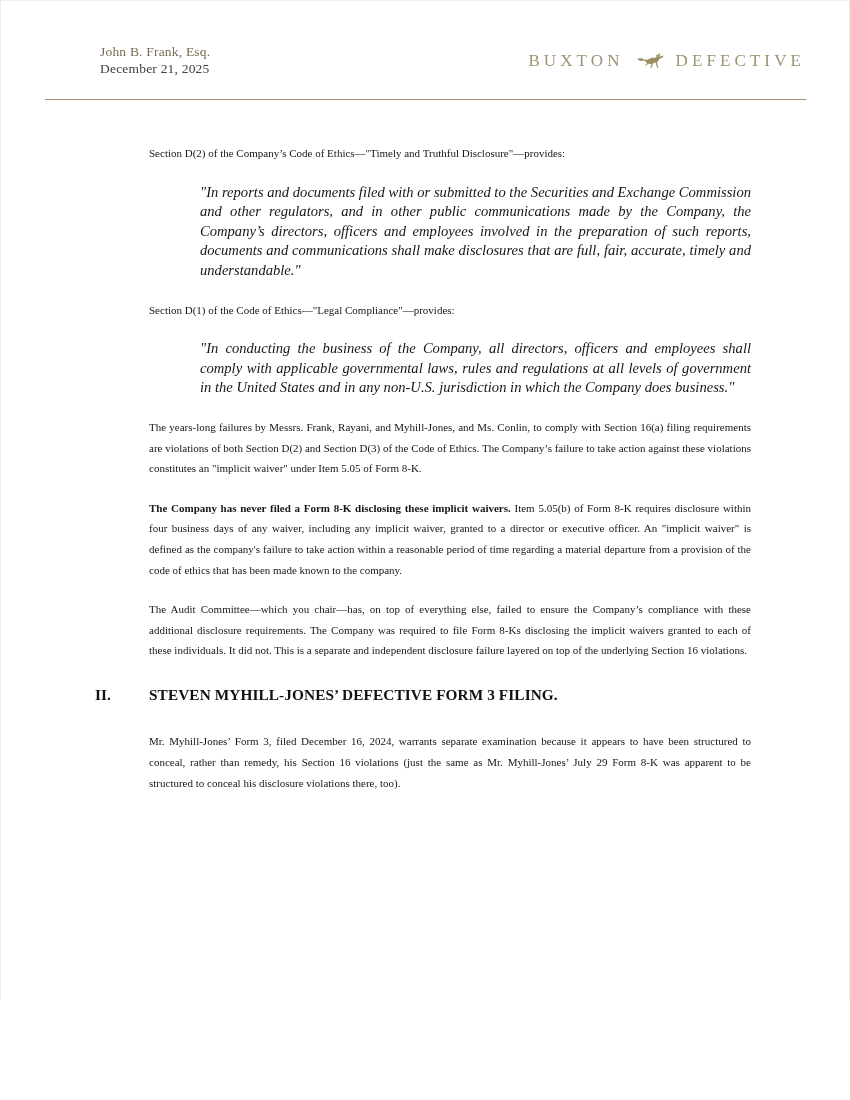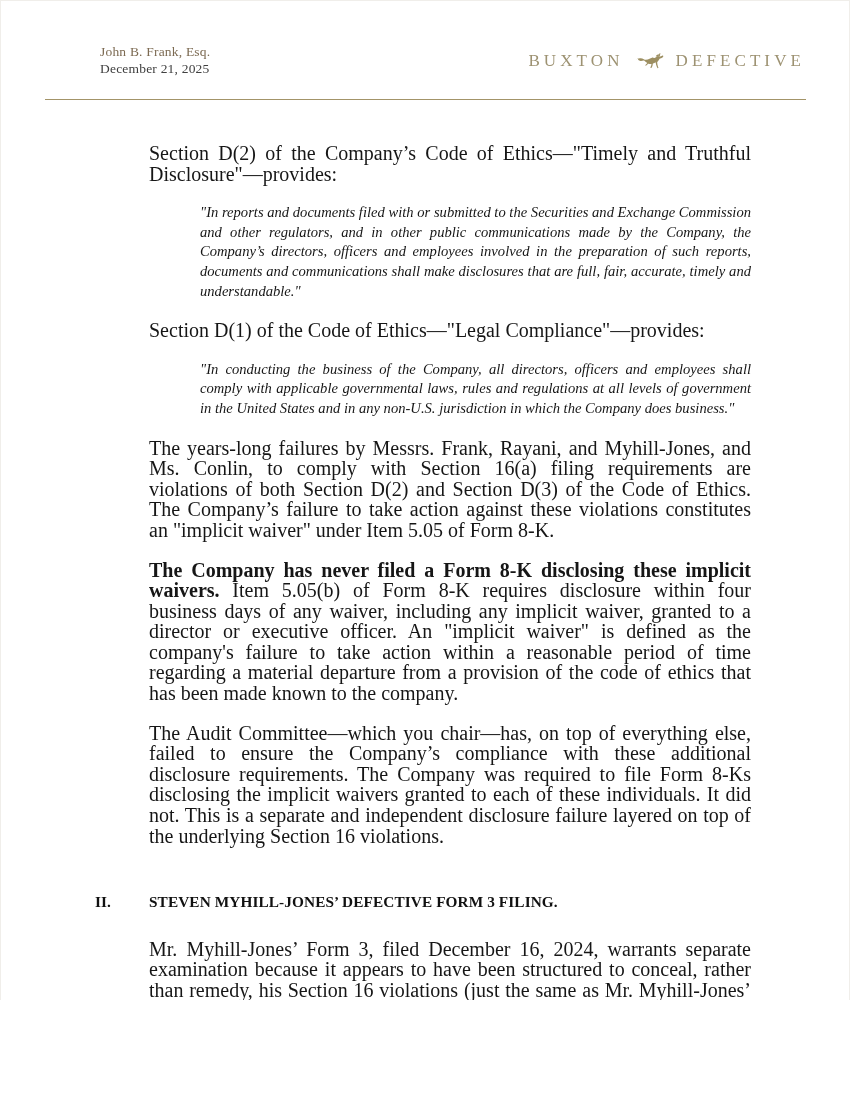--- a/index.html
+++ b/index.html
@@ -74,21 +74,21 @@
 
   
   .body {
     position: absolute;
     left: 149px;
     top: 143px;
     width: 602px;
   }
   p {
     margin: 0;
-    font-size: 20px;
+    font-size: 11px;
     line-height: 20.6px;
     color: #161616;
     text-align: justify;
     text-justify: inter-word;
   }
   p.spaced { margin-top: 19px; }
   p.tight  { margin-top: 0; }
 
   blockquote {
     margin: 19px 0 0 0;
@@ -98,21 +98,21 @@
     line-height: 19.6px;
     color: #161616;
     text-align: justify;
   }
 
   .lead-bold { font-weight: bold; }
 
   
   .roman-heading {
     position: relative;
-    margin-top: 46px;
+    margin-top: 24px;
     padding-left: 0;
     font-weight: bold;
     font-size: 15.3px;
     line-height: 20.6px;
     color: #111111;
     letter-spacing: 0.1px;
   }
   .roman-heading .numeral {
     position: absolute;
     left: -54px;

